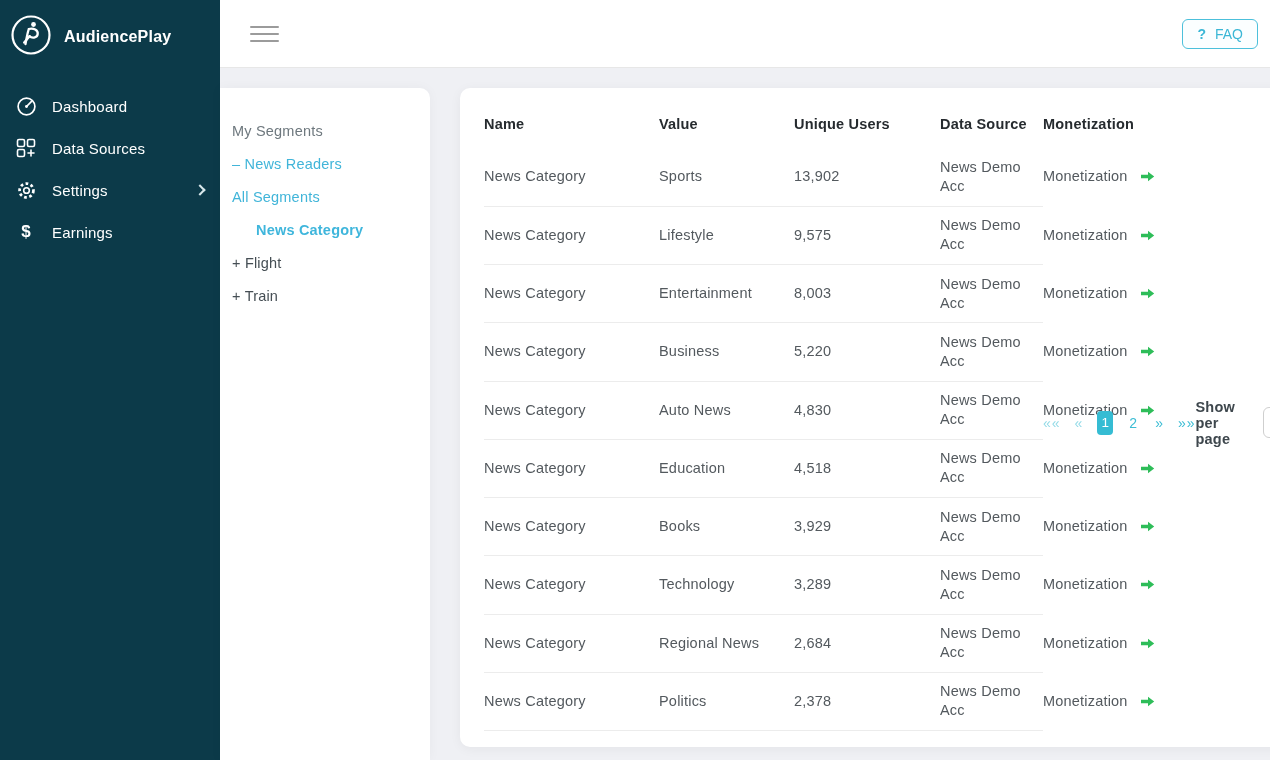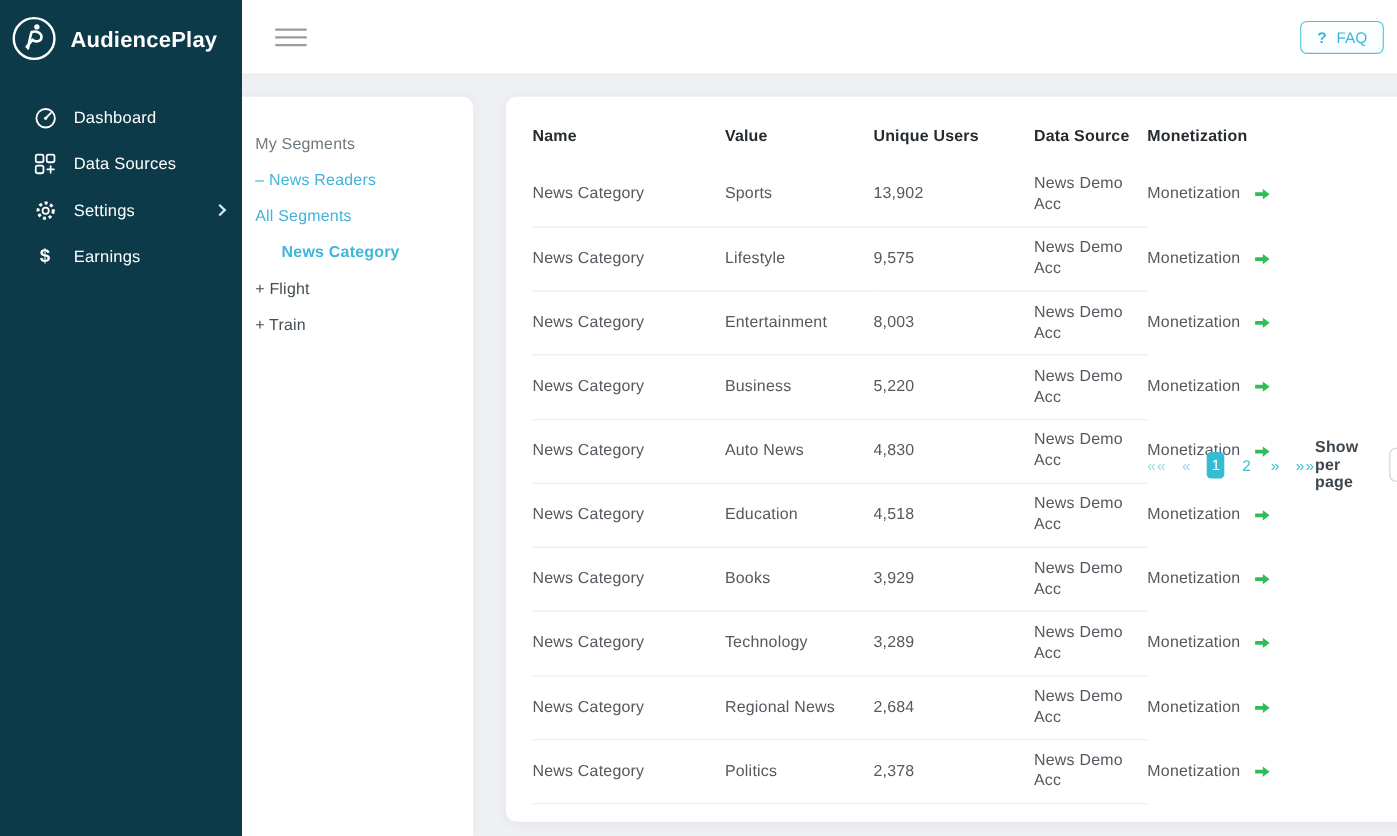--- a/index.html
+++ b/index.html
@@ -2,23 +2,23 @@
 <html><head>
 <meta charset="utf-8">
 <style>
   * { box-sizing: border-box; margin: 0; padding: 0; }
   html,body { width:1270px; height:760px; overflow:hidden; }
   body { font-family:"Liberation Sans", sans-serif; display:flex; background:#EFF0F4; }
 
   
   .sidebar { width:220px; min-width:220px; background:#0C3A49; color:#fff; height:100%; }
   .logo-row { display:flex; align-items:center; gap:11px; padding:13px 10px 0 9px; }
-  .logo-title { font-size:20px; font-weight:700; letter-spacing:.2px; white-space:nowrap; }
+  .logo-title { font-size:16px; font-weight:700; letter-spacing:.2px; white-space:nowrap; }
   .nav { margin-top:24px; }
-  .nav-item { display:flex; align-items:center; gap:15px; height:42px; padding:0 16px 0 30px;
+  .nav-item { display:flex; align-items:center; gap:15px; height:42px; padding:0 16px 0 15px;
               font-size:15px; letter-spacing:.2px; cursor:pointer; }
   .nav-item.active { background:#3EBFCF; }
   .nav-item .nicon { width:22px; display:flex; justify-content:center; align-items:center; }
   .icon-dollar { font-size:17px; font-weight:700; color:#fff; }
   .chev-right { width:8px; height:8px; border-right:2px solid #D9E8EC; border-bottom:2px solid #D9E8EC;
                 transform:rotate(-45deg); margin-left:auto; }
 
   
   .main { flex:1; display:flex; flex-direction:column; height:100%; }
   .topbar { height:68px; min-height:68px; background:#fff; border-bottom:1px solid #E7E7E7;

